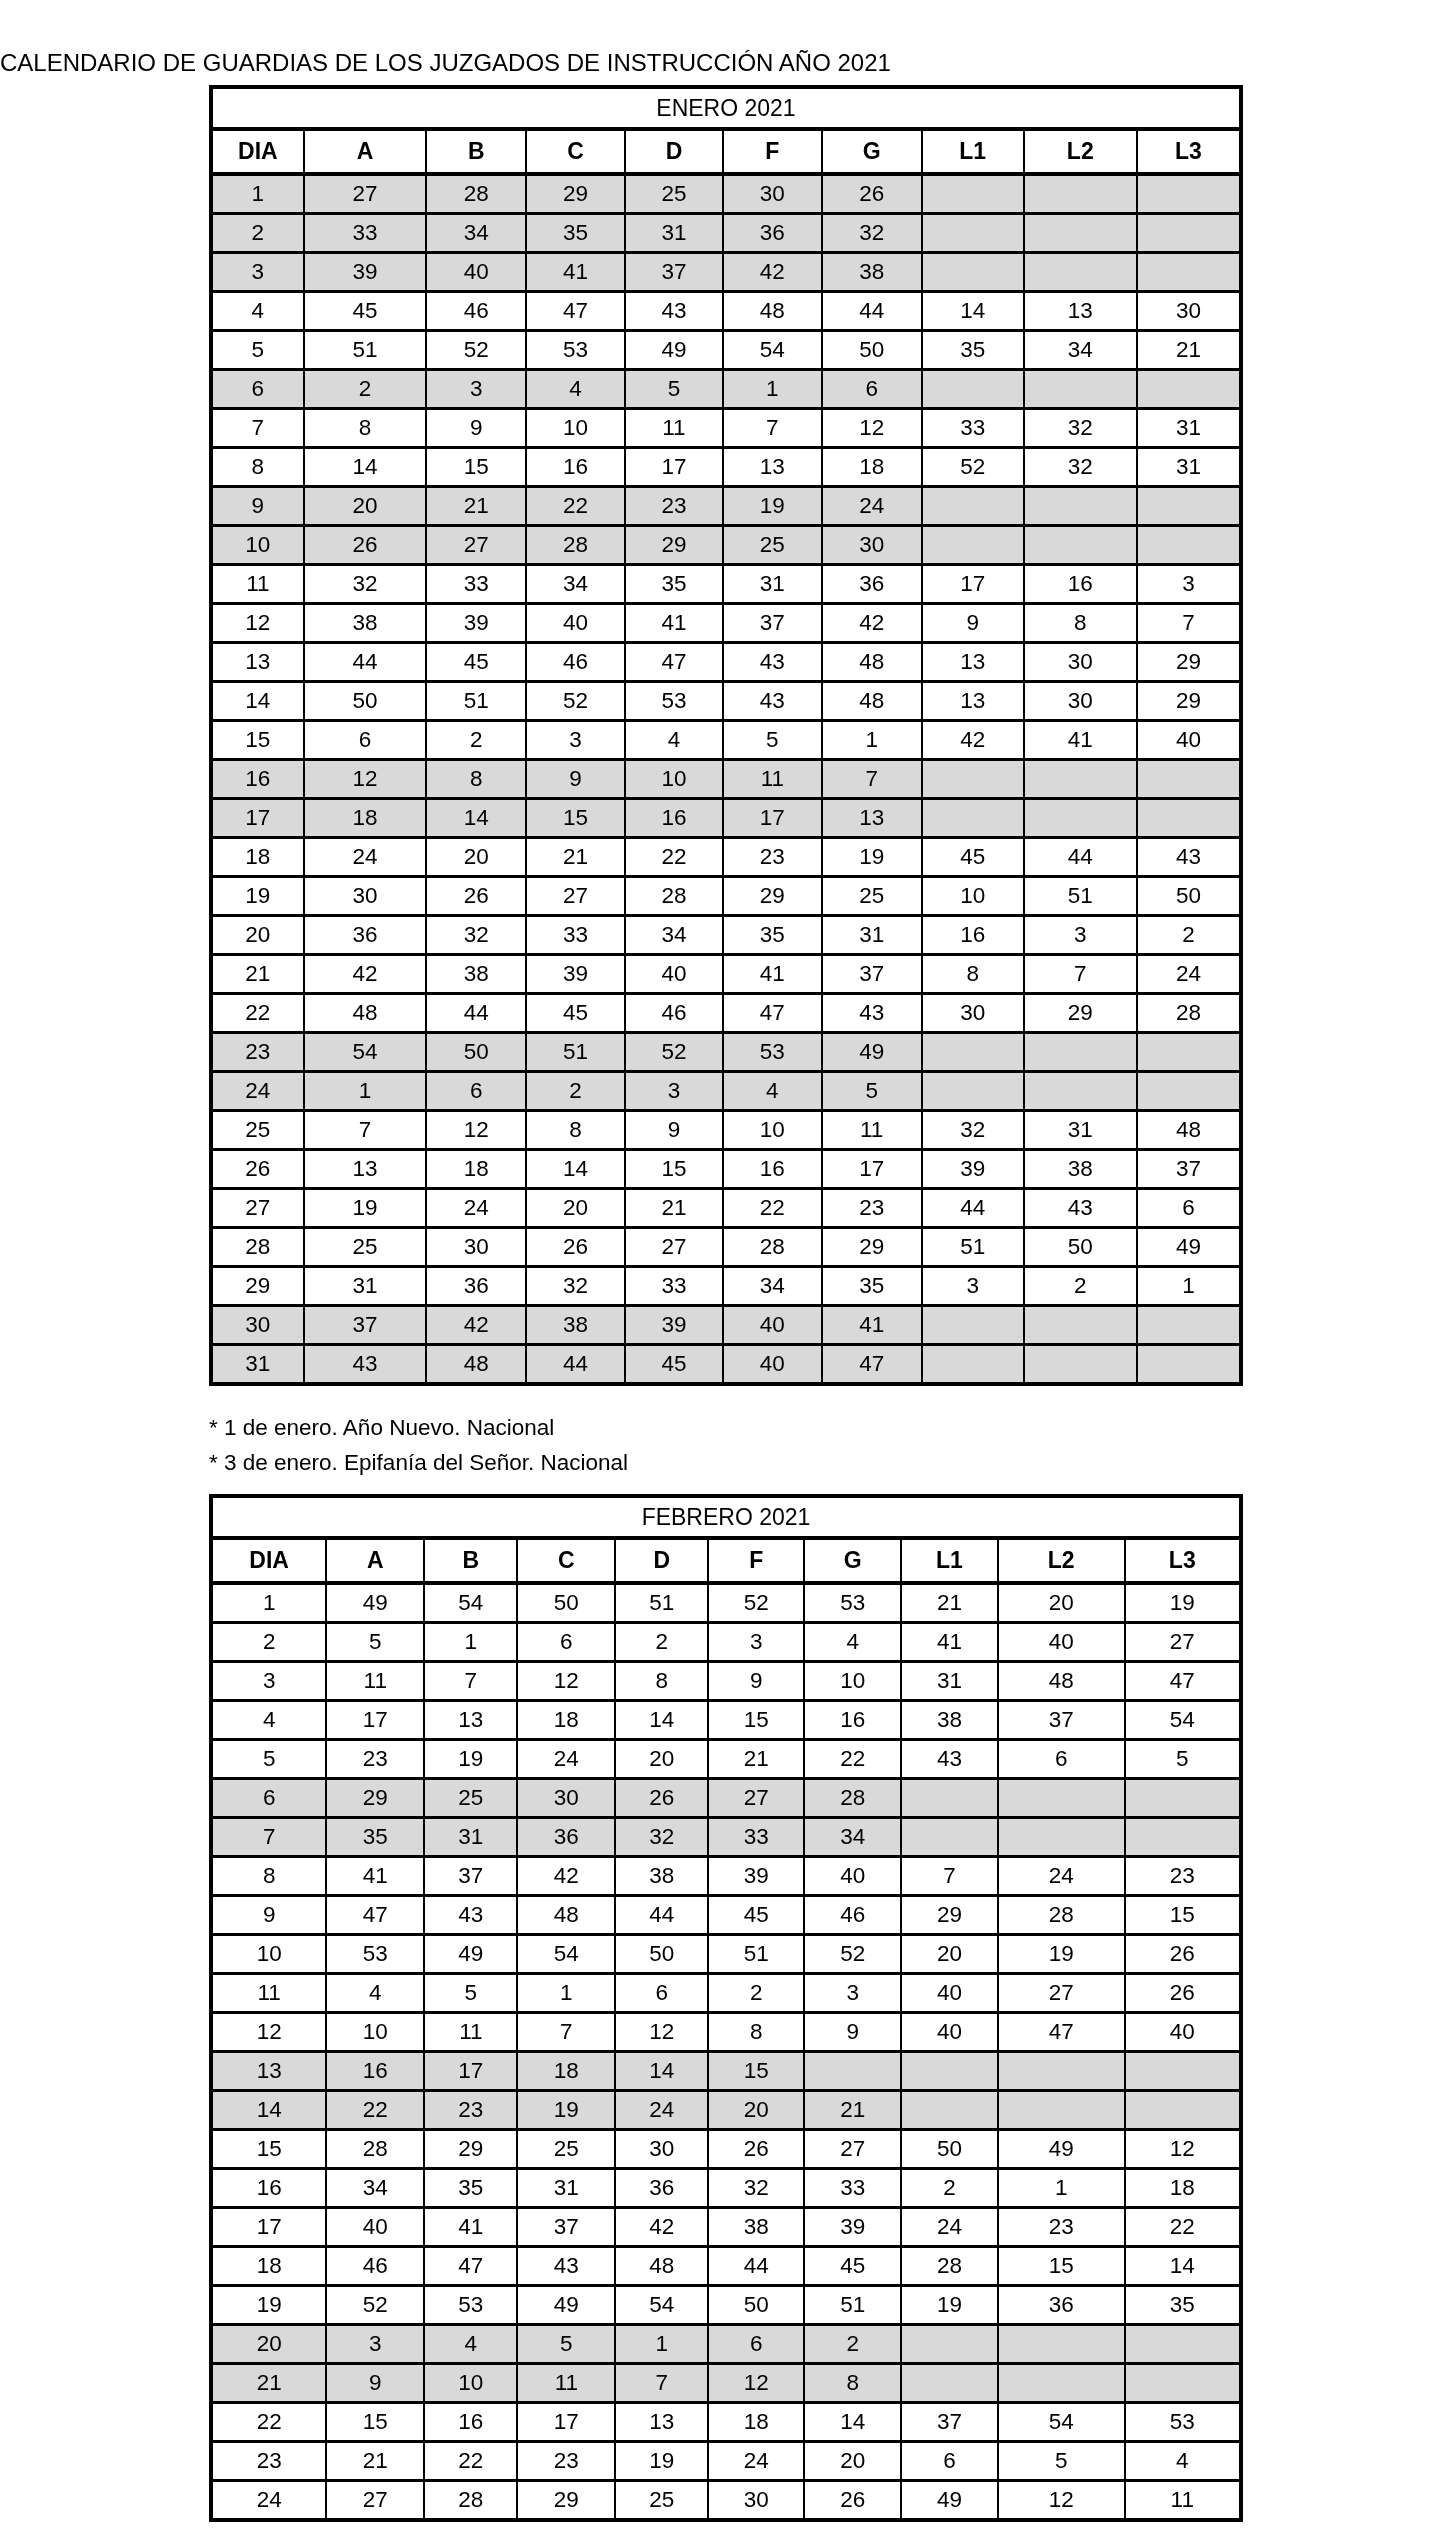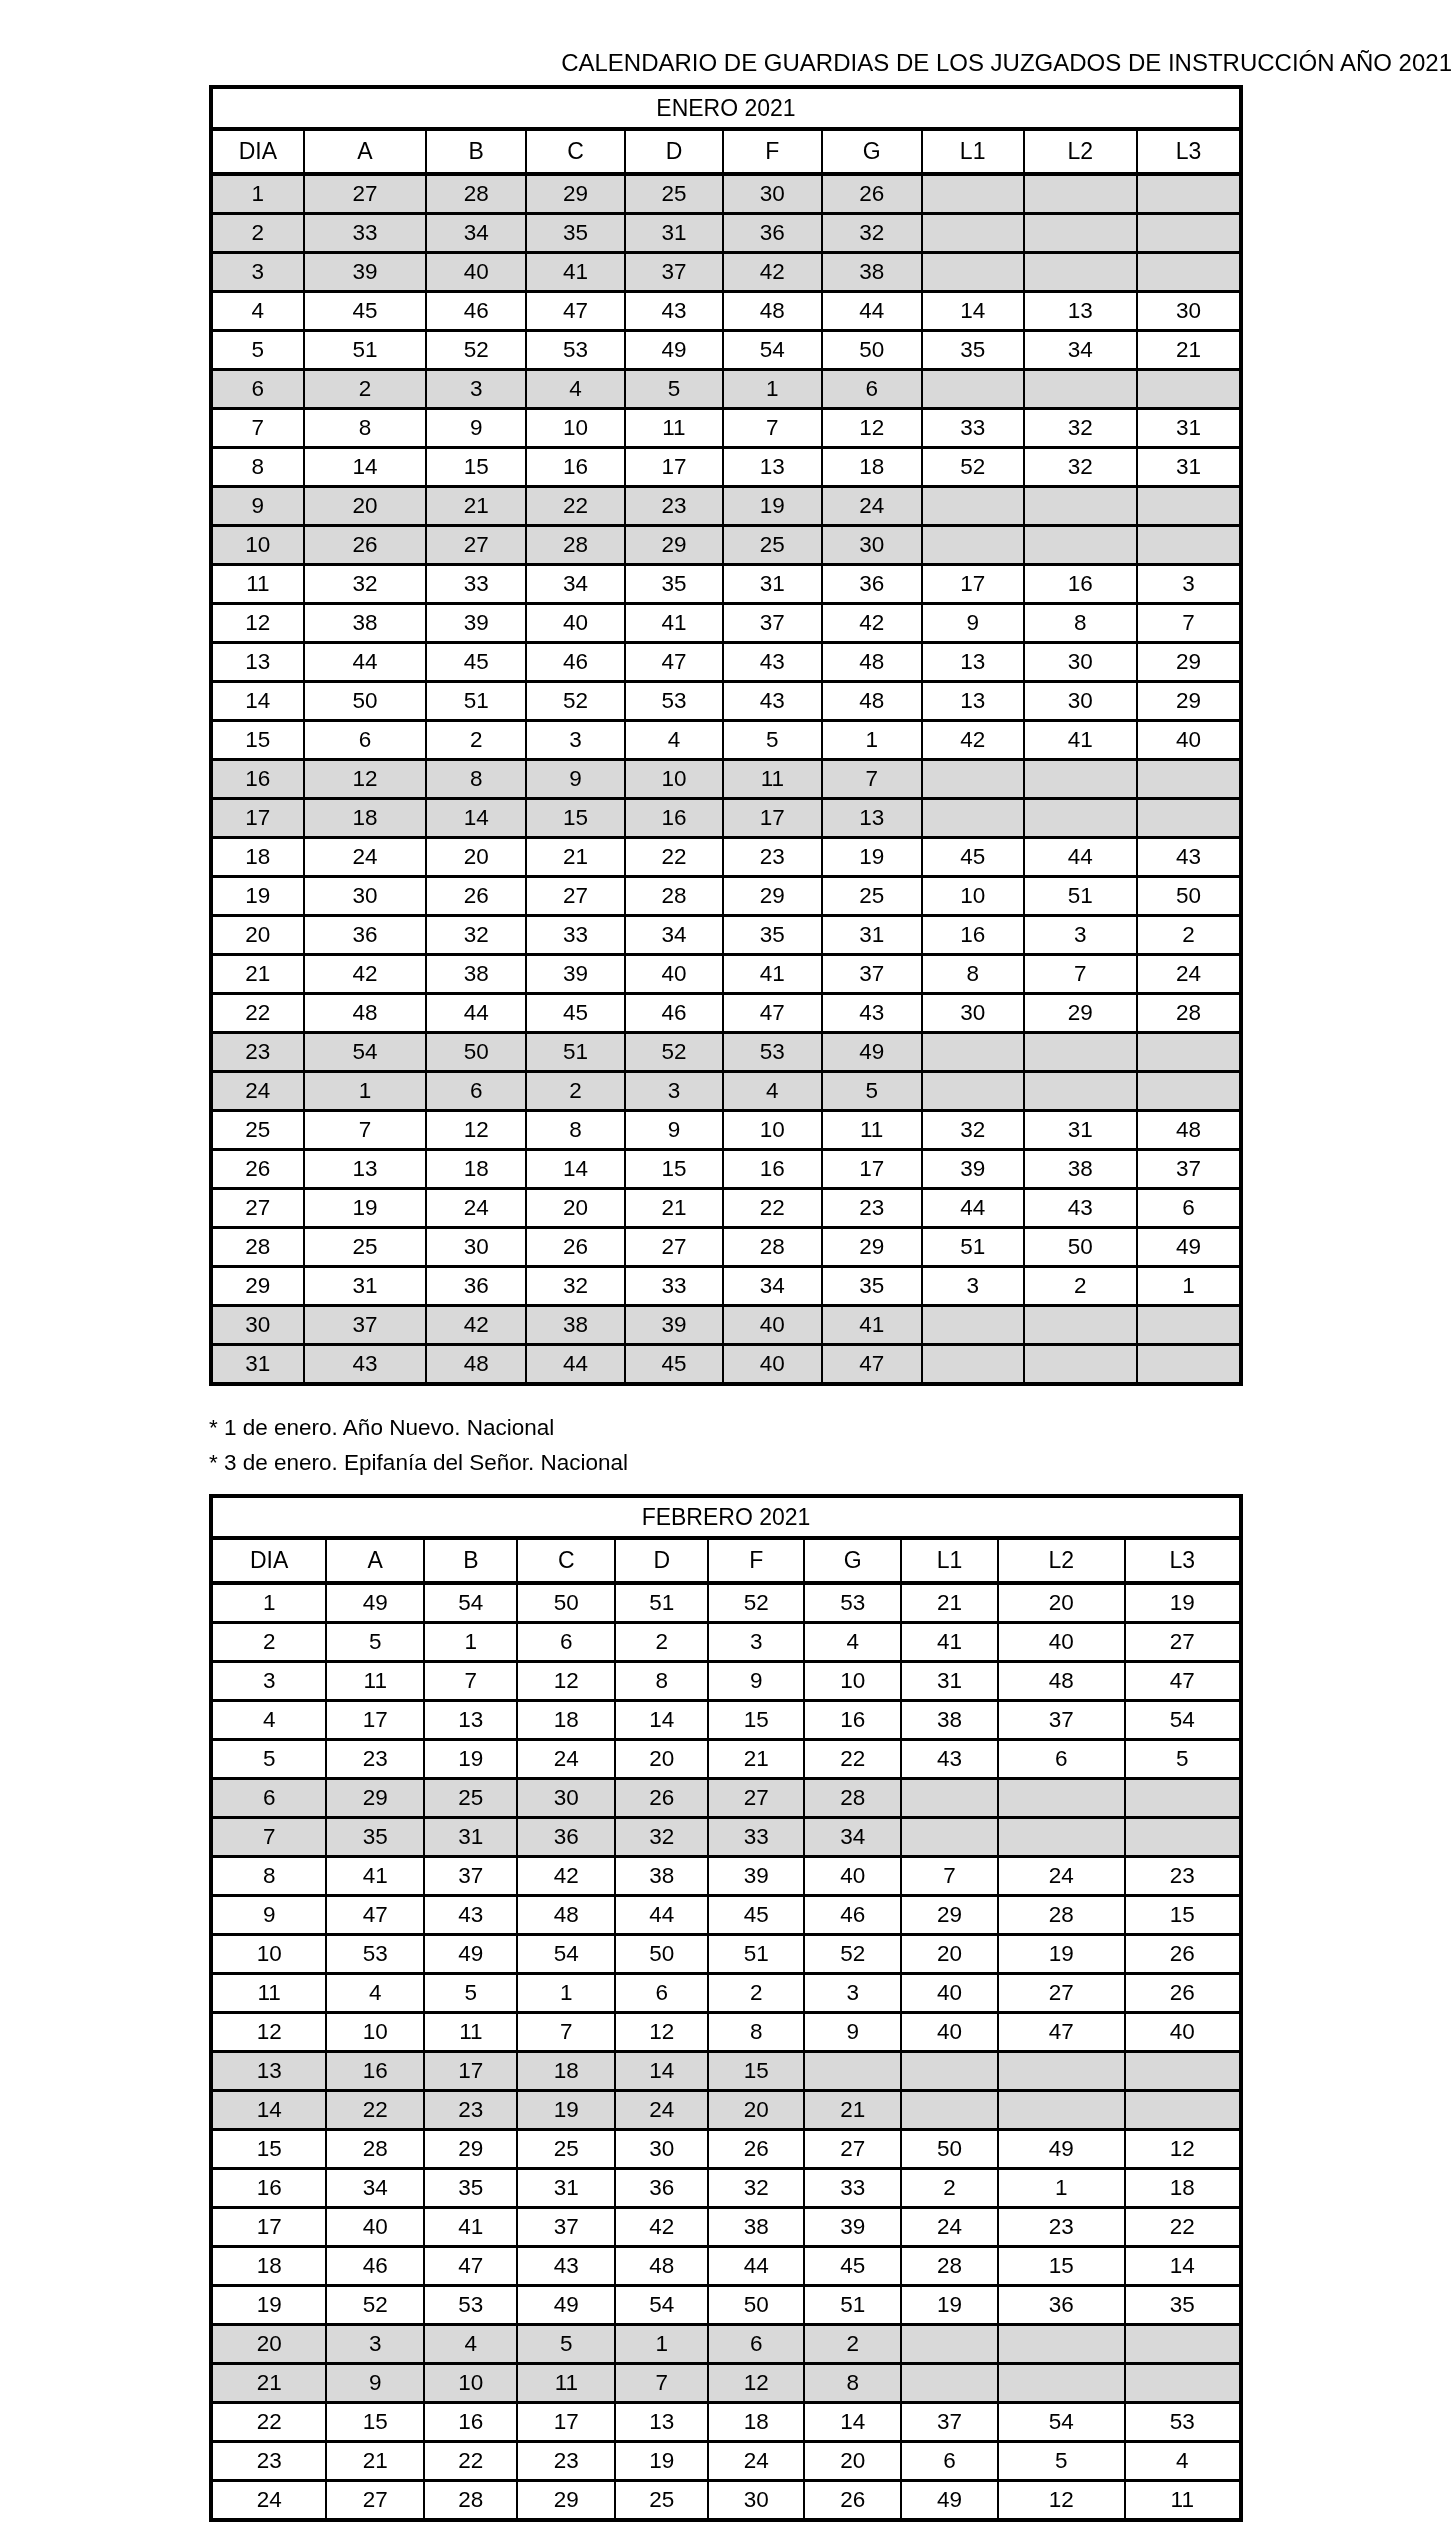--- a/index.html
+++ b/index.html
@@ -10,21 +10,21 @@
   body {
     width: 1452px;
     min-height: 2538px;
     font-family: "Liberation Sans", "DejaVu Sans", sans-serif;
     color: #000000;
     box-sizing: border-box;
     padding-top: 48px;
     padding-bottom: 8.6px;
   }
   .page-title {
-    text-align: right;
+    text-align: left;
     font-size: 24px;
     font-weight: 400;
     line-height: 29px;
     margin: 0 0 7px 0;
     letter-spacing: 0px;
   }
   .cal-table {
     border-collapse: collapse;
     table-layout: fixed;
     width: 1034px;
@@ -43,21 +43,21 @@
   }
   .month-row th {
     height: 38px;
     font-size: 23px;
     font-weight: 400;
     border-bottom-width: 4.3px;
   }
   .head-row th {
     height: 41px;
     font-size: 23px;
-    font-weight: 400;
+    font-weight: 700;
     border-bottom-width: 4.3px;
   }
   .data-row td {
     height: 36px;
     font-size: 22.5px;
     font-weight: 400;
   }
   .data-row.shaded td {
     background: #d9d9d9;
   }

